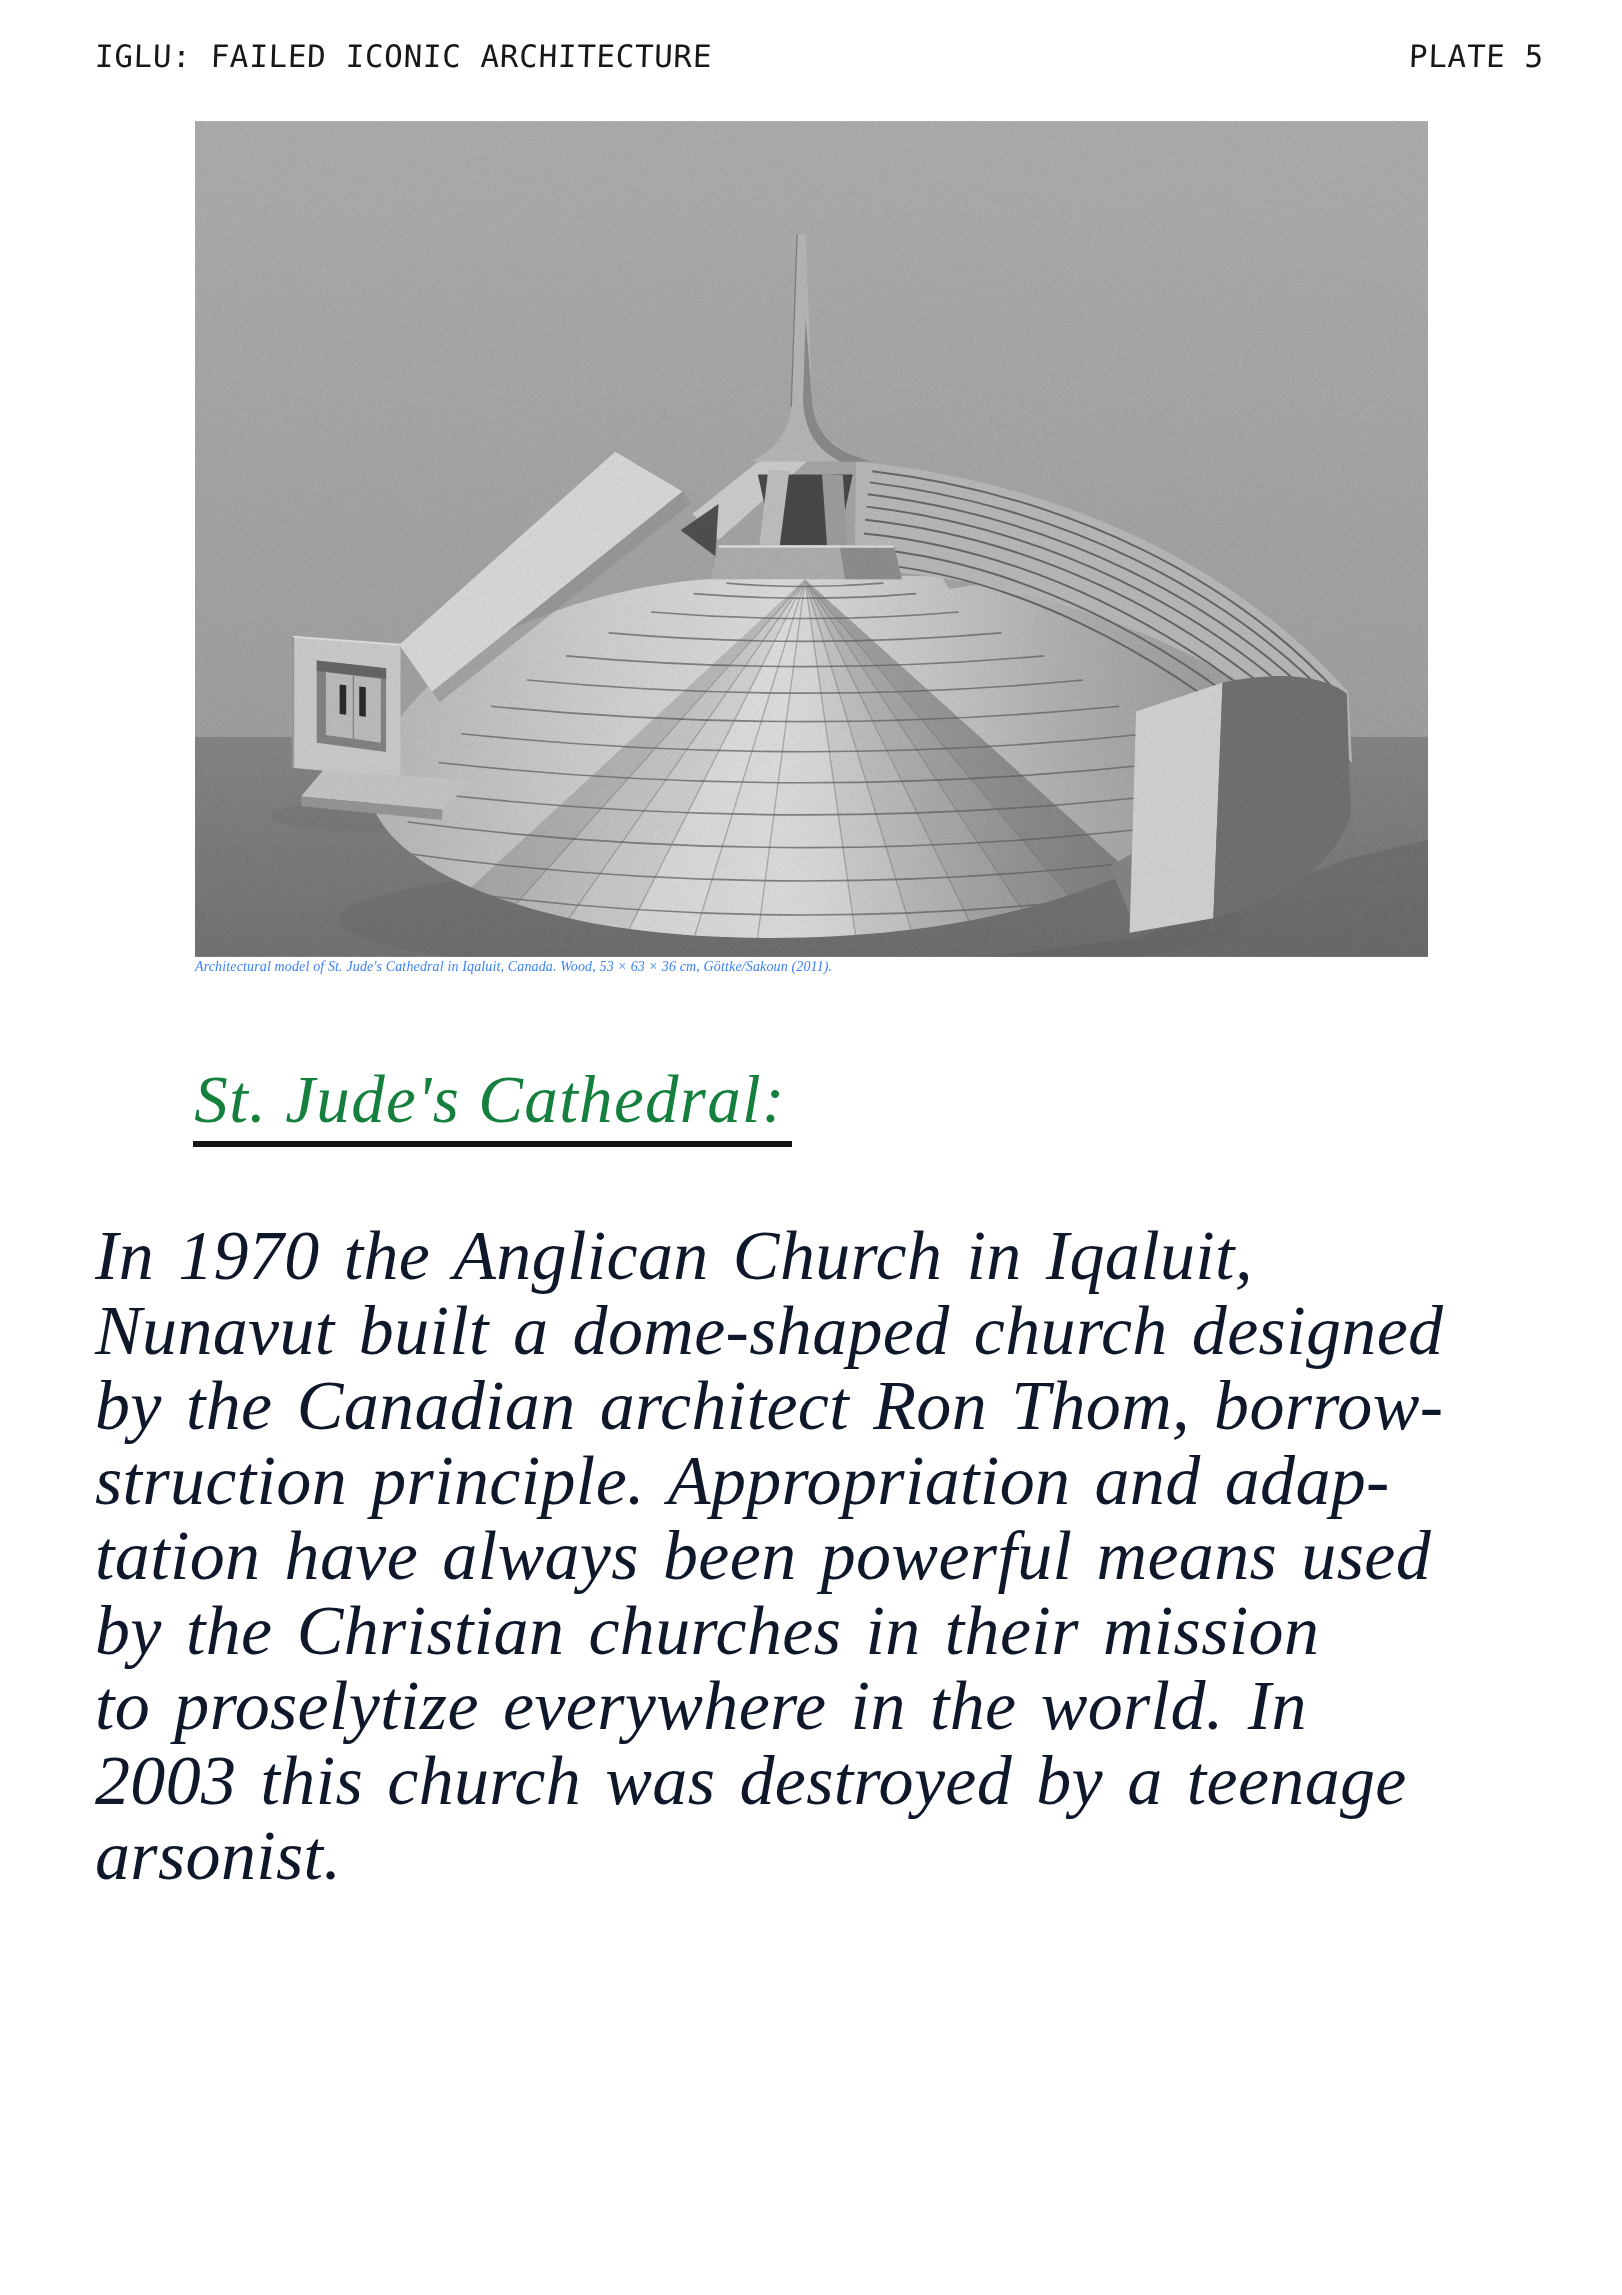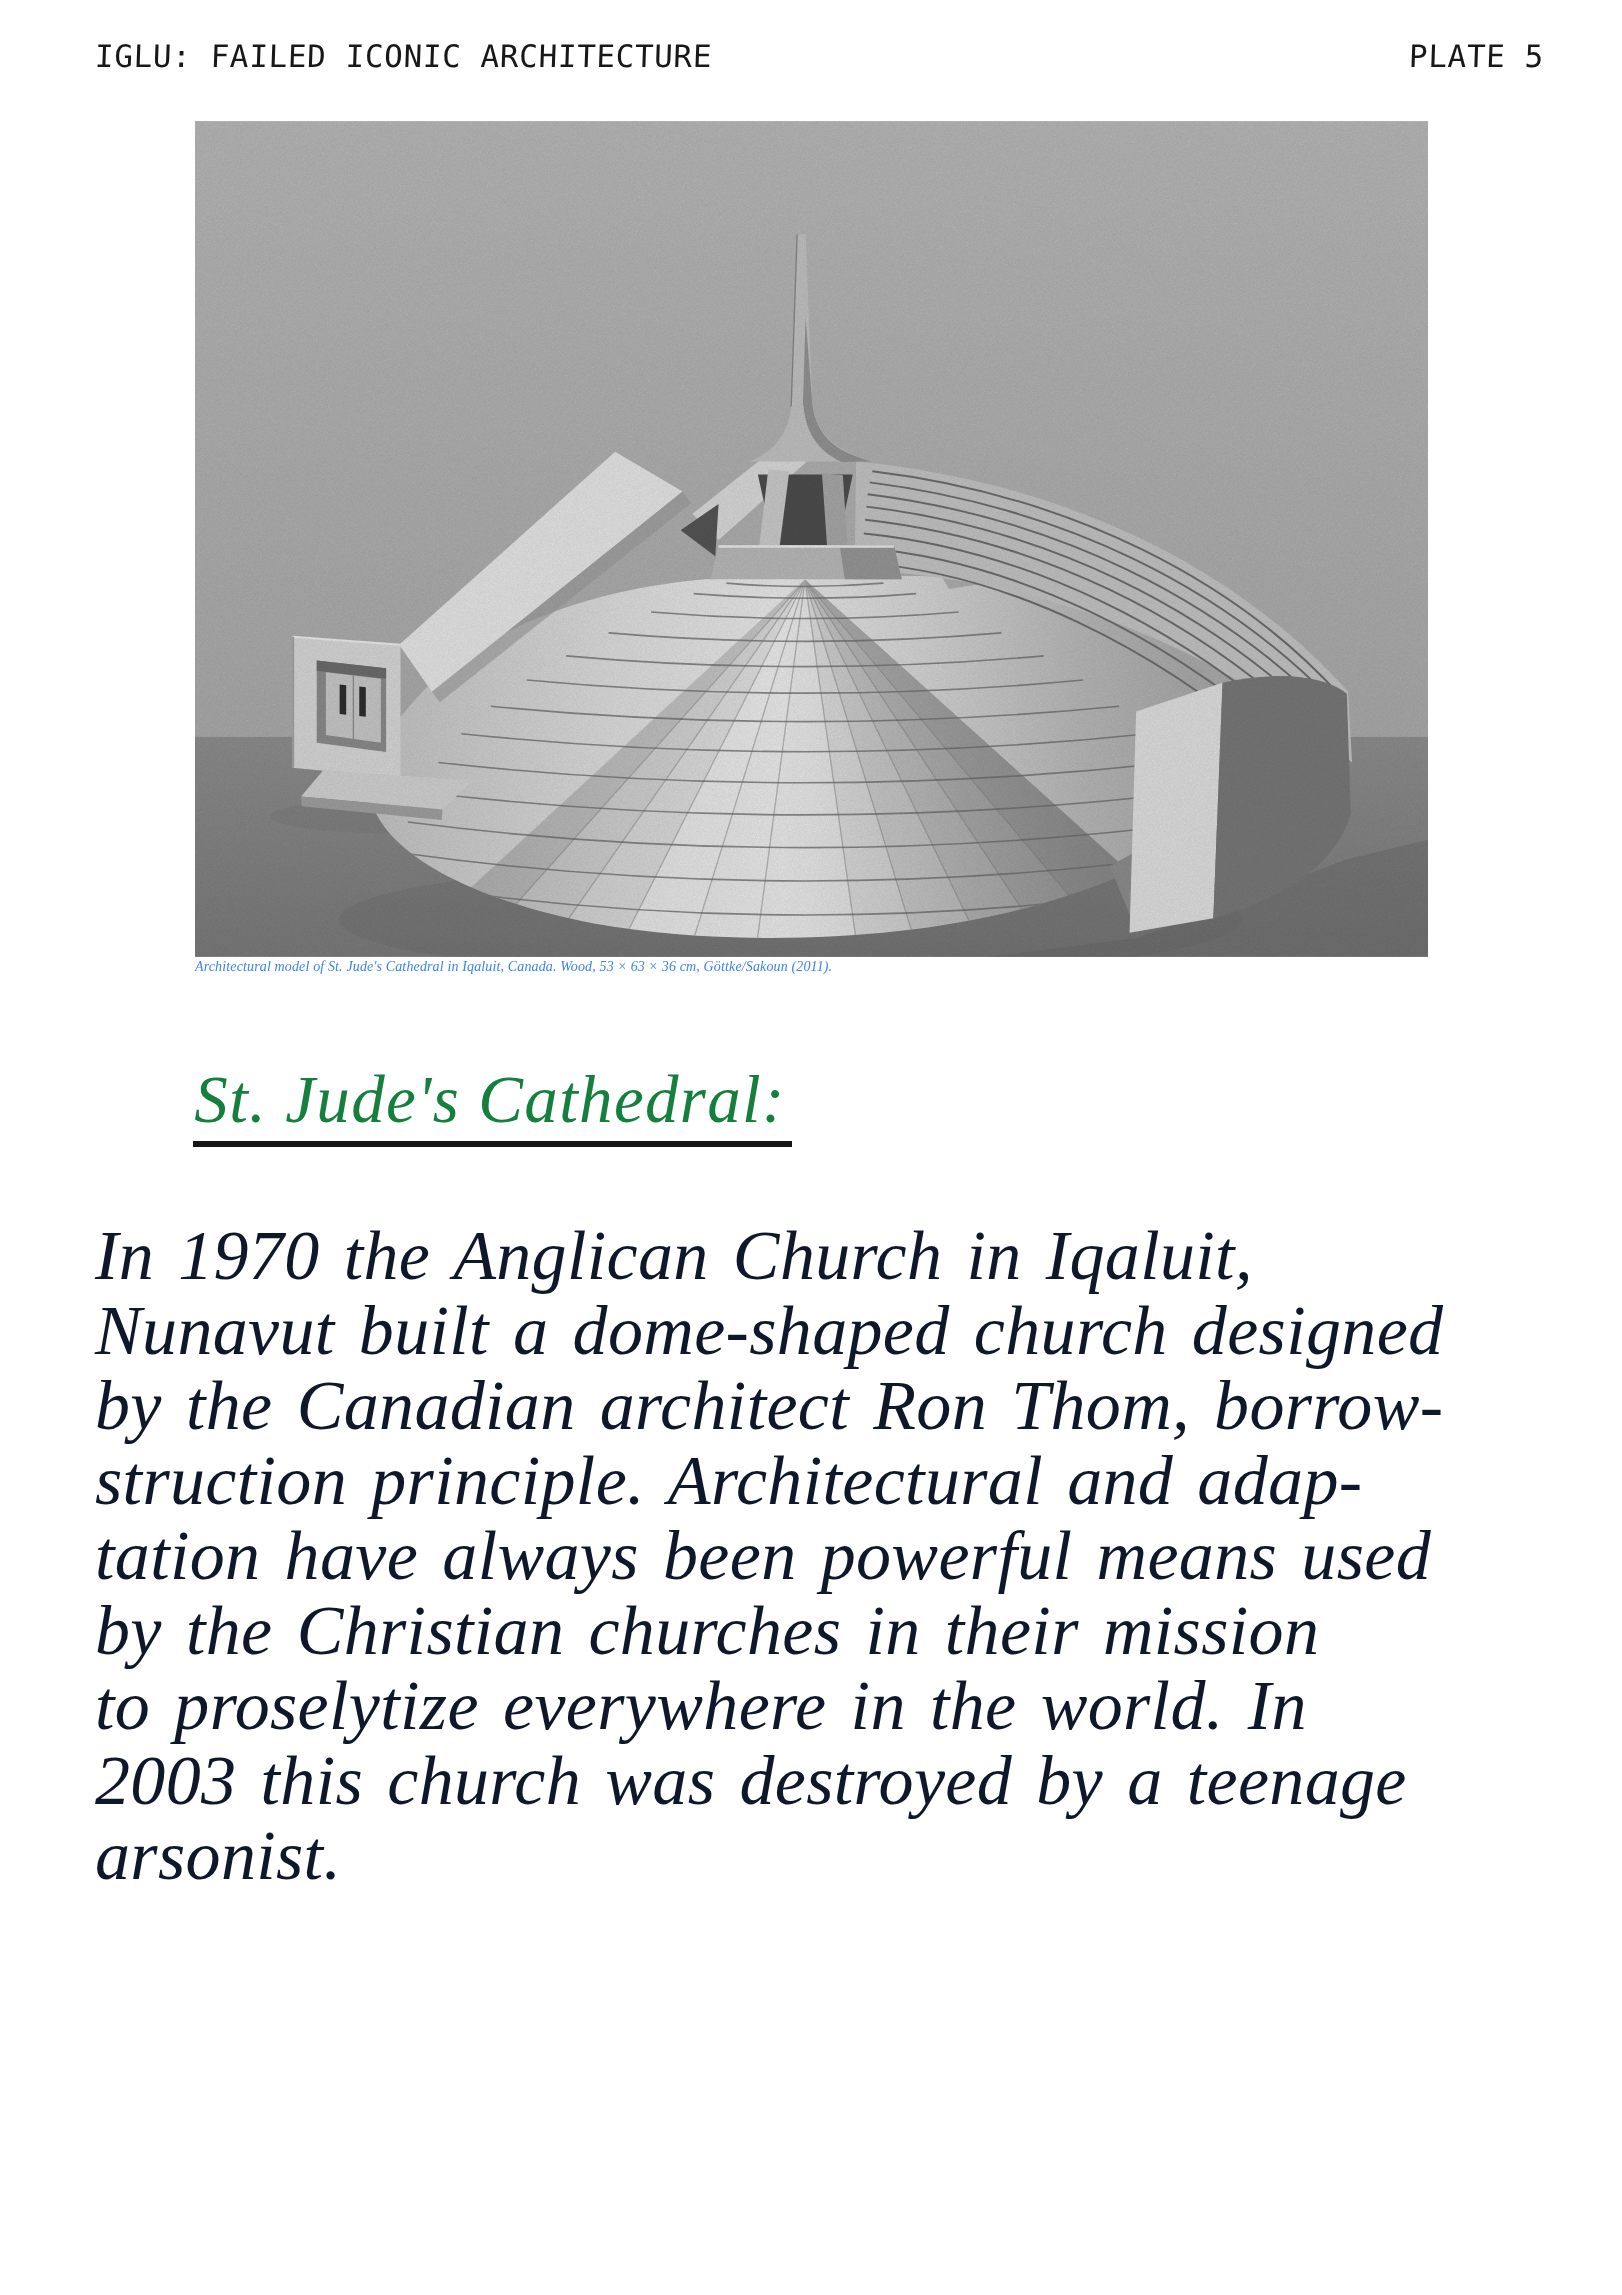--- a/index.html
+++ b/index.html
@@ -198,21 +198,21 @@
   </figure>
 
   <div class="caption">Architectural model of St. Jude's Cathedral in Iqaluit, Canada. Wood, 53 × 63 × 36 cm, Göttke/Sakoun (2011).</div>
 
   <h2 class="sec-heading">St. Jude's Cathedral:</h2>
 
   <div class="bodytext">
     <div class="bline">In 1970 the Anglican Church in Iqaluit,</div>
     <div class="bline">Nunavut built a dome-shaped church designed</div>
     <div class="bline">by the Canadian architect Ron Thom, borrow-</div>
-    <div class="bline">struction principle. Architectural and adap-</div>
+    <div class="bline">struction principle. Appropriation and adap-</div>
     <div class="bline">tation have always been powerful means used</div>
     <div class="bline">by the Christian churches in their mission</div>
     <div class="bline">to proselytize everywhere in the world. In</div>
     <div class="bline">2003 this church was destroyed by a teenage</div>
     <div class="bline">arsonist.</div>
   </div>
 
 </div>
 
 

